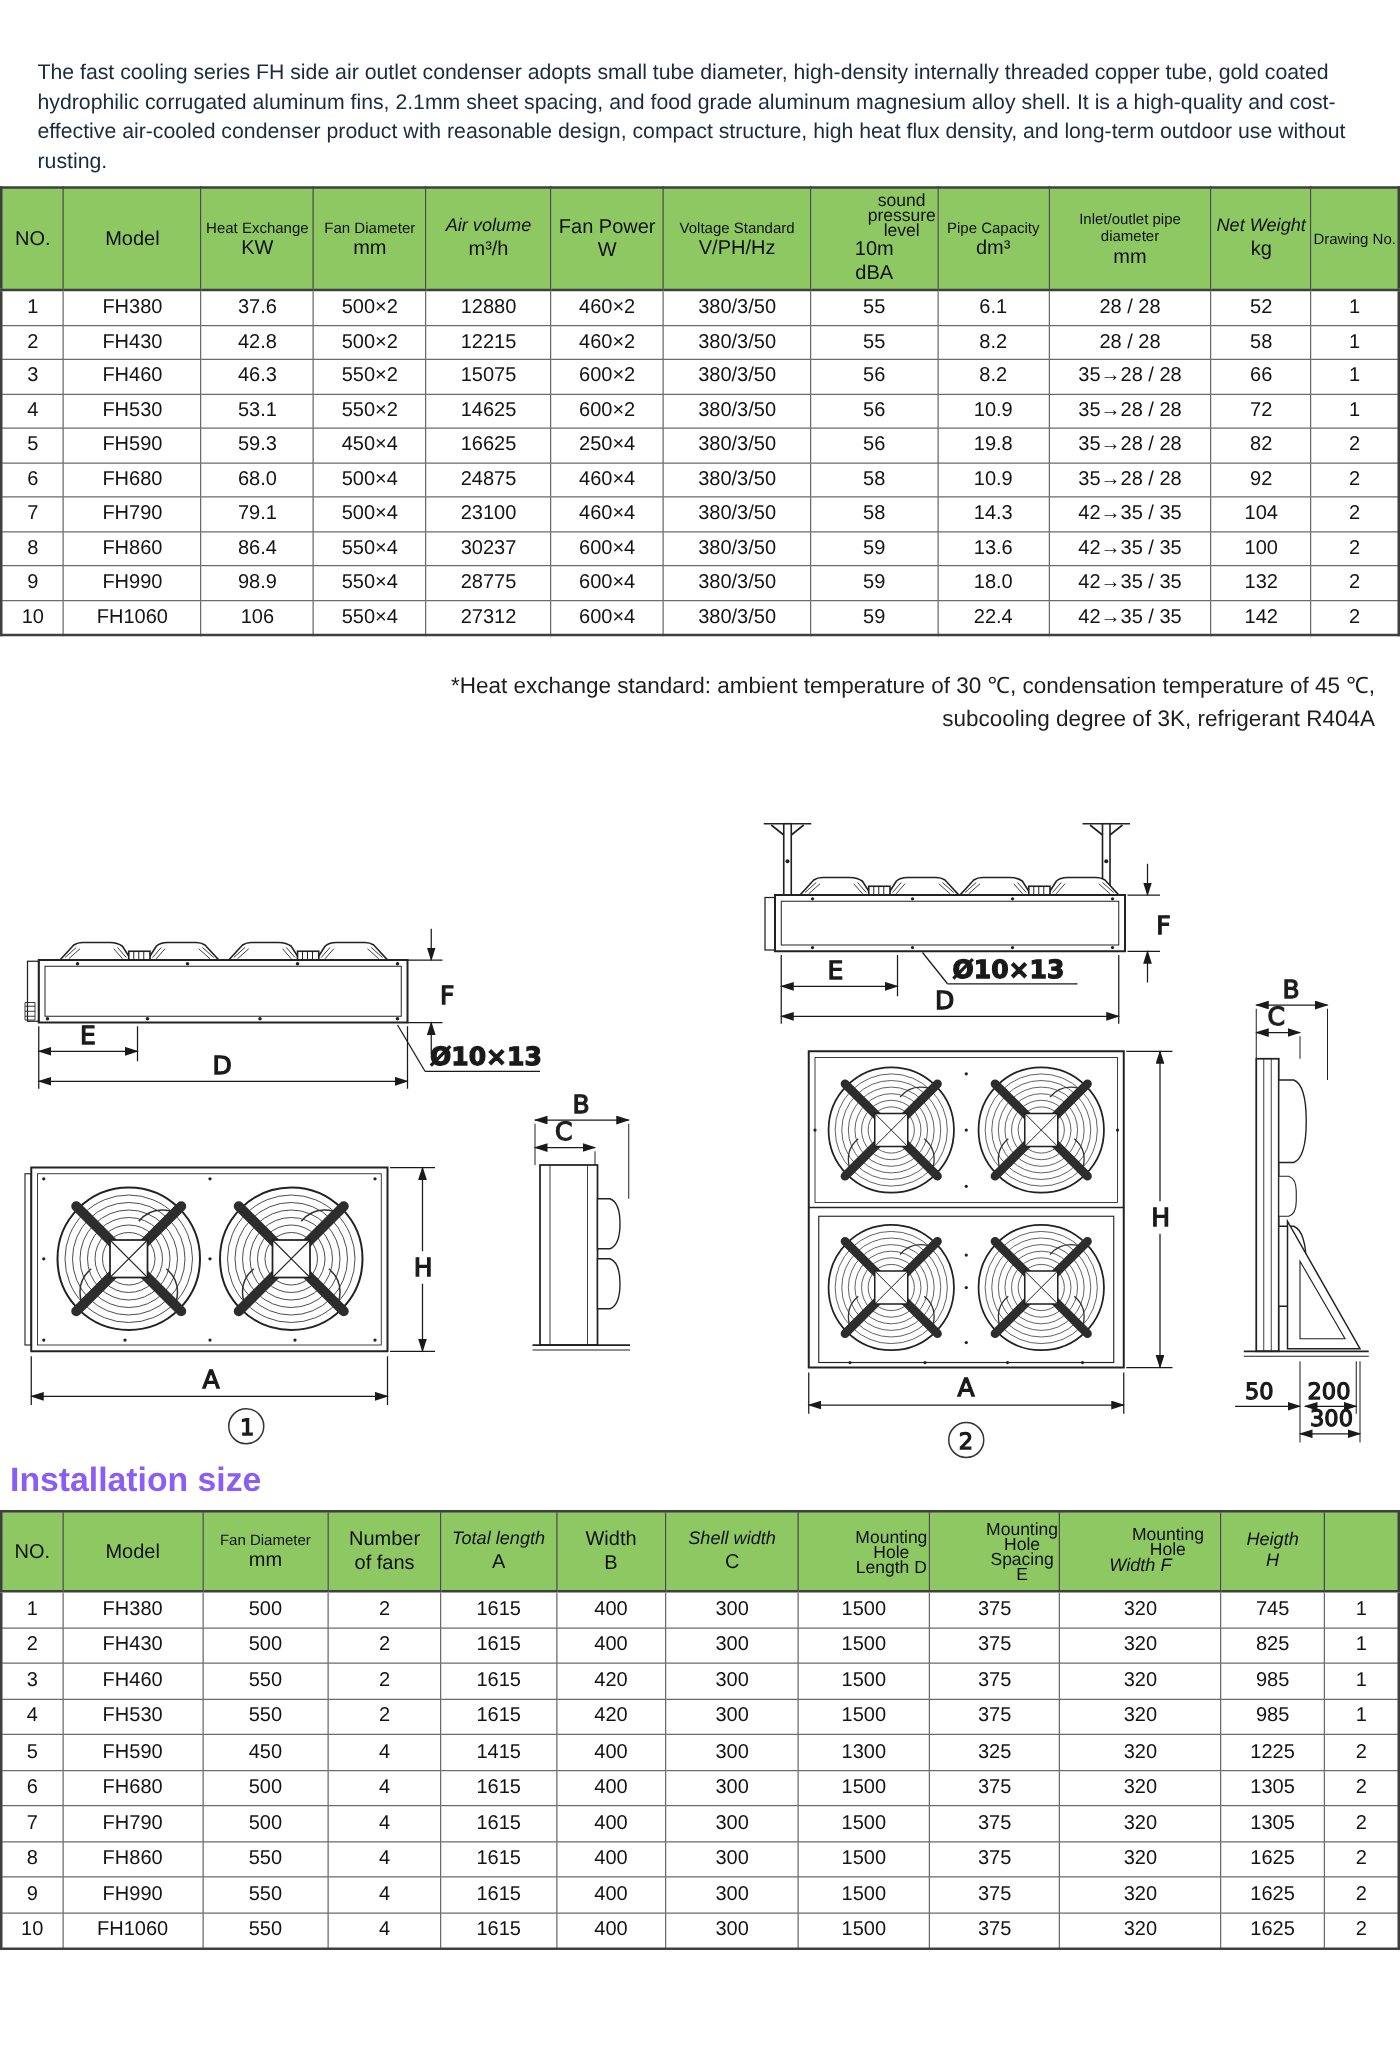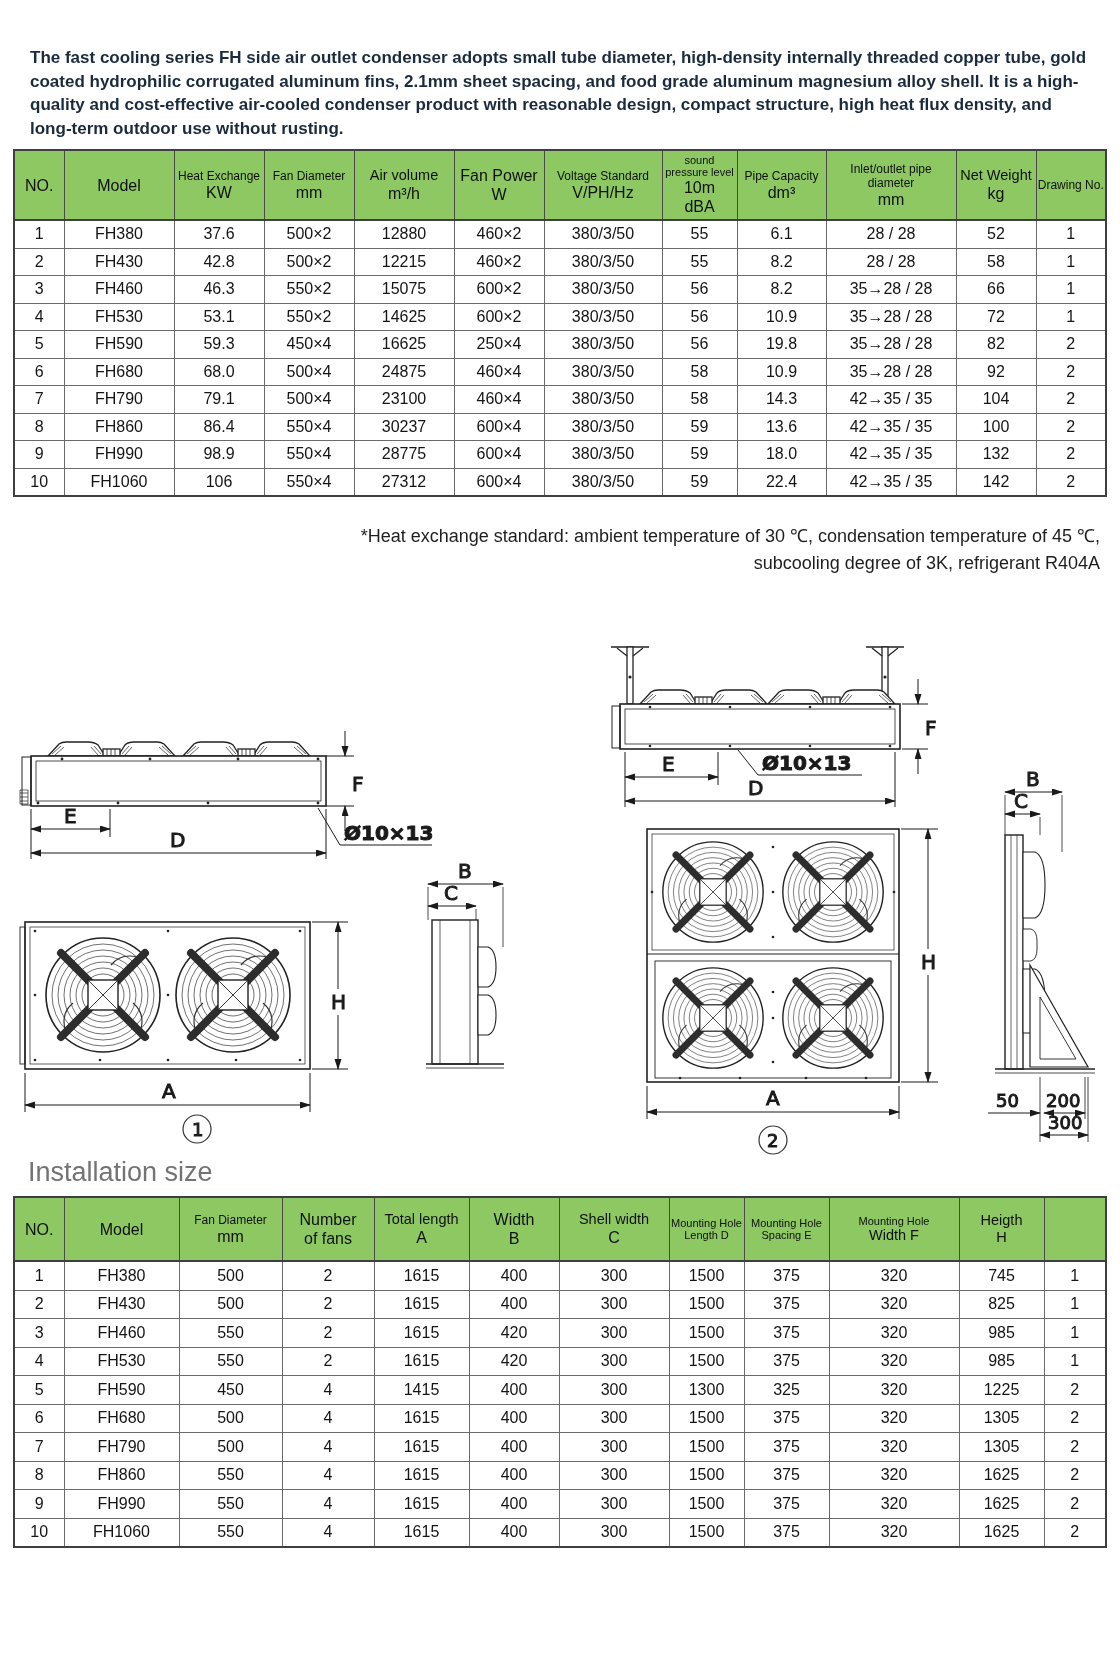--- a/index.html
+++ b/index.html
@@ -1,44 +1,44 @@
 <!DOCTYPE html>
 <html><head>
 <meta charset="utf-8">
 <style>
   html,body{margin:0;padding:0;background:#ffffff;}
   body{width:1120px;height:1653px;overflow:hidden;font-family:"Liberation Sans",sans-serif;color:#1a1a1a;}
   .page{position:relative;width:1120px;height:1653px;}
 
   .title{margin:12px 0 0 25px;font-size:30px;font-weight:700;color:#1c3c5e;letter-spacing:0;}
-  .desc{margin:46px 28px 0 30px;font-size:17px;line-height:23.5px;color:#1b2b3d;font-weight:bold;}
+  .desc{margin:46px 28px 0 30px;font-size:17px;line-height:23.5px;color:#1b2b3d;}
 
   table{border-collapse:collapse;table-layout:fixed;margin:0 auto;}
   .ptable{margin-top:9px;}
   .itable{margin-top:8px;}
   table, th, td{border:1px solid #6b6b6b;}
   table{border:2px solid #3f3f3f;}
   th{background:#8dc863;border-bottom:2px solid #3f3f3f;border-right:1px solid #4a4a4a;font-weight:400;padding:3px 1px;vertical-align:middle;}
   td{border-top:1px solid #9e9e9e;border-right:1px solid #6b6b6b;text-align:center;font-size:16px;color:#141414;padding:0 1px;}
   .ptable td{height:26.5px;}
   .itable td{height:27.5px;}
   .ptable th{height:51px;}
   .itable th{height:56px;}
   th span{display:block;text-align:center;color:#101010;}
   .hb{font-size:16px;line-height:19px;}
-  .hm{font-size:14.5px;line-height:17px;}
+  .hm{font-size:14.5px;line-height:17px;font-style:italic;}
   .hs{font-size:12px;line-height:14px;}
-  .hxs{font-size:11px;line-height:12px;}
+  .hxs{font-size:14px;line-height:12px;padding-left:44px;}
 
   .notes{margin:26px 20px 0 22px;font-size:18px;line-height:27px;color:#1e1e1e;}
   .note{white-space:pre-line;text-align:right;}
   .note + .note{margin-top:9px;}
 
   .drawings{display:block;margin-top:20px;}
-  .inst-heading{margin:0 0 0 28px;font-size:27px;font-weight:400;color:#737373;}
+  .inst-heading{margin:0 0 0 8px;font-size:27px;font-weight:700;color:#8b5cf6;}
 
   svg text{font-family:"DejaVu Sans",sans-serif;fill:#1a1a1a;}
   .dimtxt{font-size:20px;}
   .holetxt{font-size:20px;font-weight:600;}
   .figno{font-size:18px;}
   .smalldim{font-size:18px;}
 </style>
 </head>
 <body>
 

